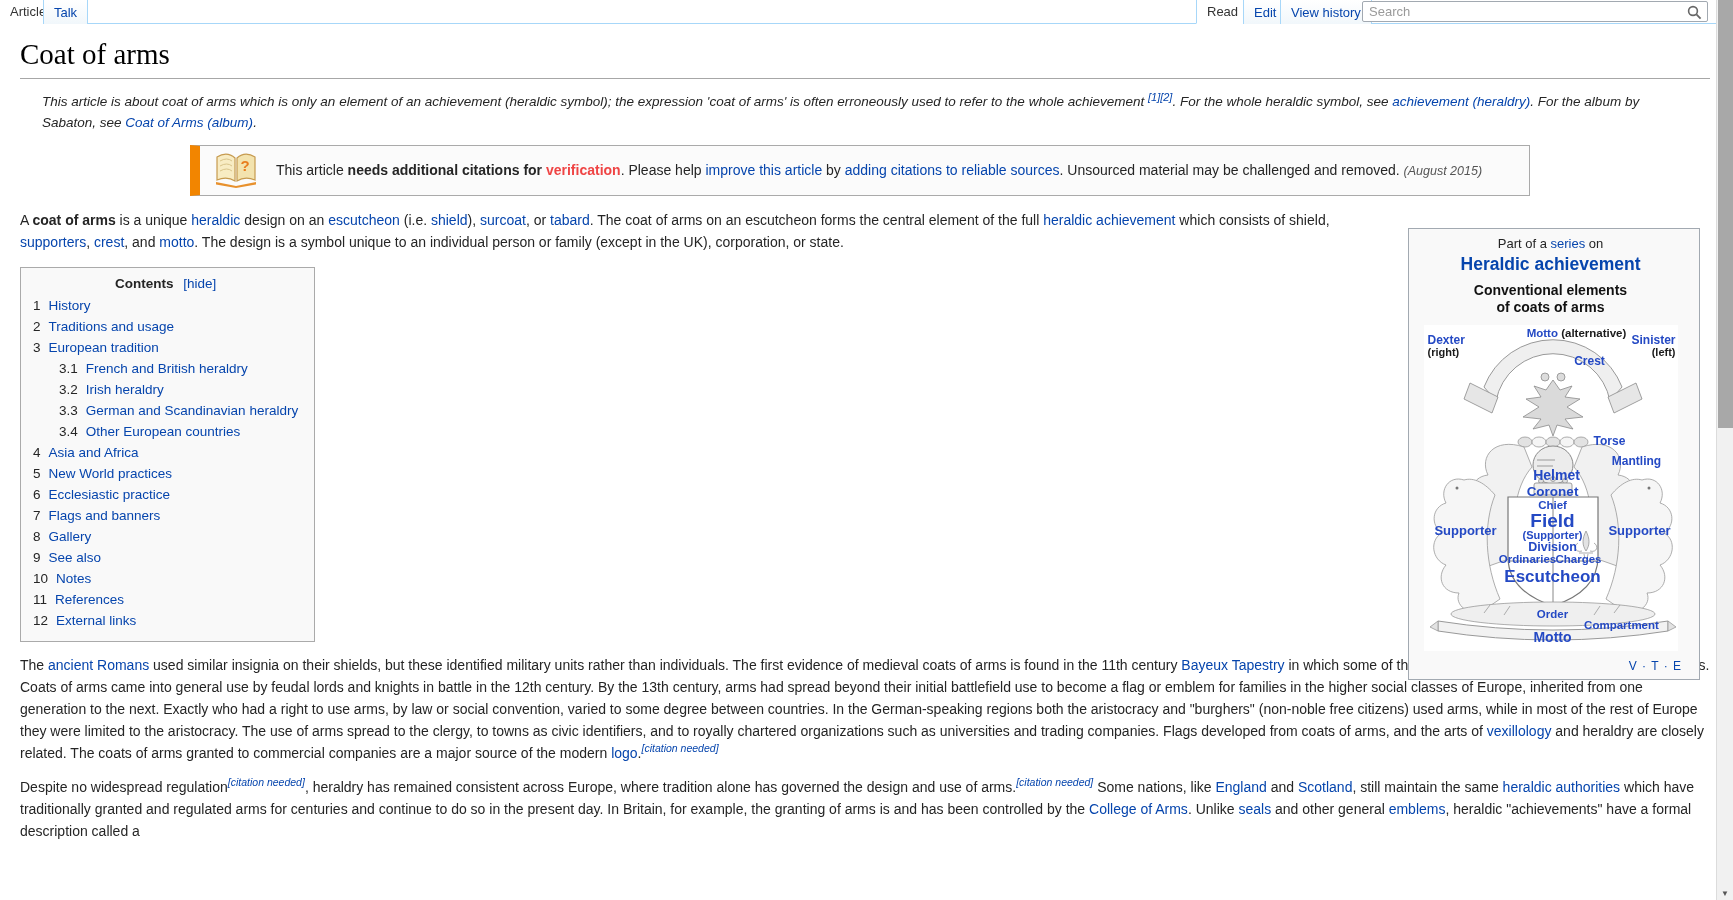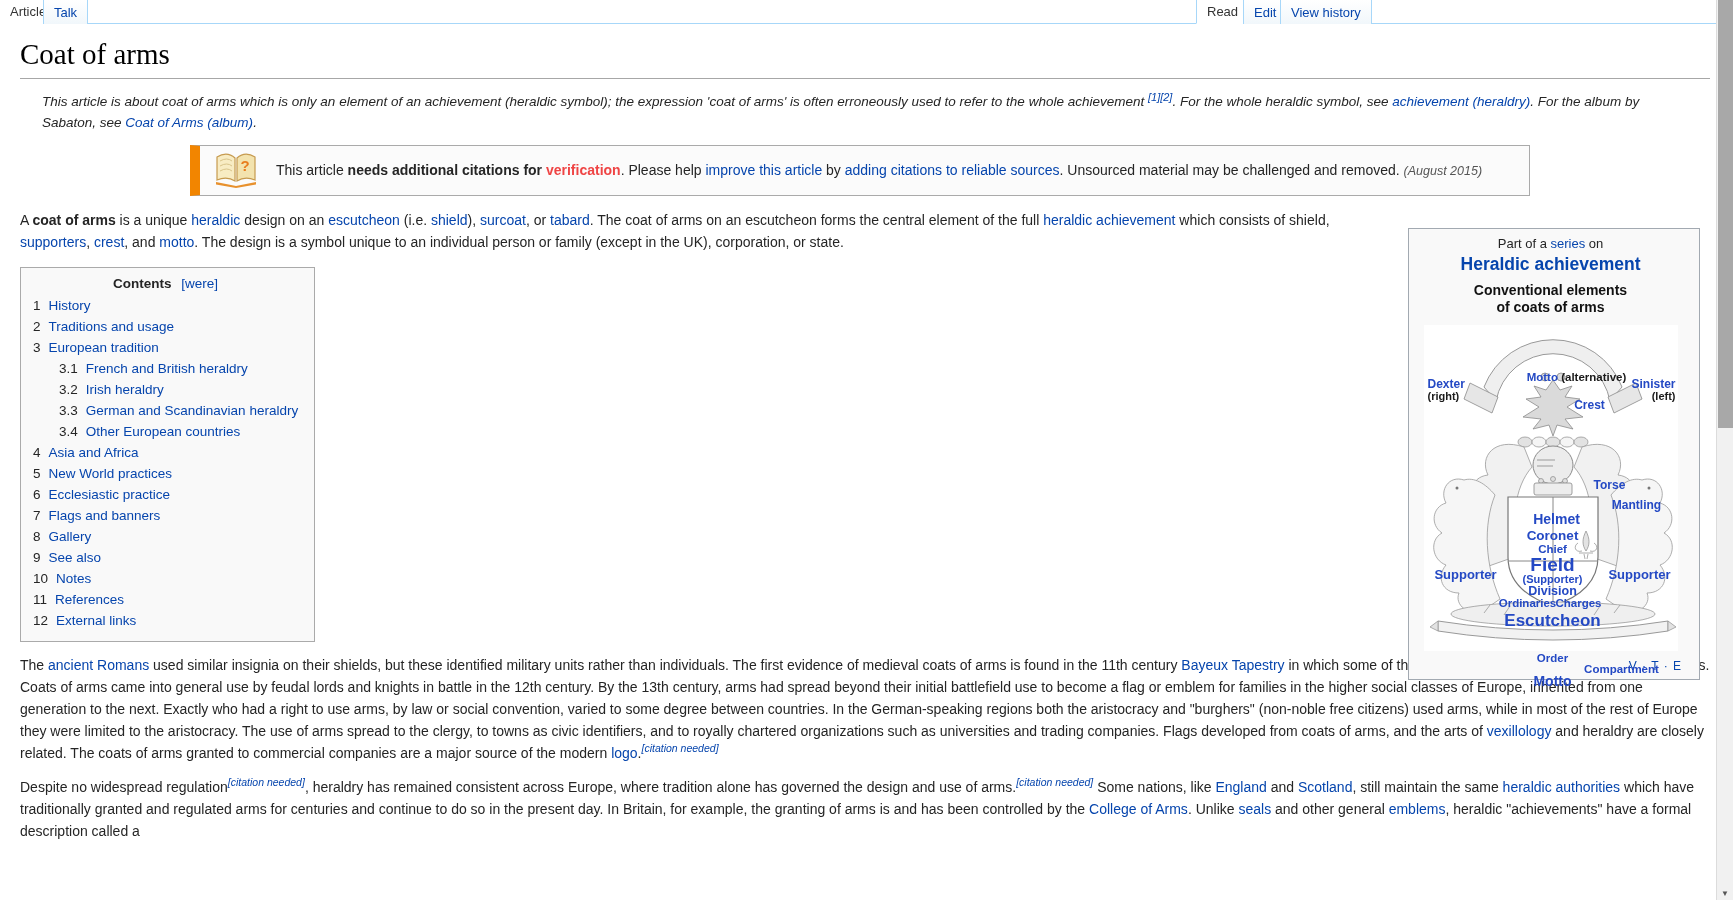--- a/index.html
+++ b/index.html
@@ -80,21 +80,21 @@
   .infobox {
     position:absolute; left:1408px; top:228px; width:292px;
     border:1px solid #a2a9b1; background:#f9f9f9; padding:7px 17px 6px 10px;
     text-align:center; font-size:13px; z-index:1;
   }
   .ib-partof { font-size:13px; color:#252525; }
   .ib-title { font-size:17.5px; font-weight:bold; color:#0645ad; margin:3px 0 7px 0; cursor:pointer; }
   .ib-sub { font-size:14px; font-weight:bold; color:#111; line-height:17px; }
   .diagram { position:relative; width:254px; height:326px; margin:9px auto 0 auto; background:#fff; }
   .diagram svg { position:absolute; left:0; top:0; }
-  .dg { position:absolute; font-weight:bold; color:#2449c4; font-size:11px; white-space:nowrap; transform:translateX(-50%); z-index:2;margin-top:44px; }
+  .dg { position:absolute; font-weight:bold; color:#2449c4; font-size:11px; white-space:nowrap; transform:translateX(-50%); z-index:2; }
   .dg.anchl { transform:none; }
   .dg.anchr { transform:none; }
   .dg .blk, .dg.blk { color:#1a1a1a; }
   .l-dexter { left:4px; top:8px; font-size:12px; }
   .l-dexter-sub { left:4px; top:21px; font-size:11px; }
   .l-motto-alt { left:153px; top:2px; font-size:11.5px; }
   .l-sinister { right:2px; top:8px; font-size:12px; }
   .l-sinister-sub { right:2px; top:21px; font-size:11px; }
   .l-crest { left:166px; top:29px; font-size:12px; }
   .l-torse { left:186px; top:109px; font-size:12px; }
@@ -126,20 +126,29 @@
 </head>
 <body>
 
 <div class="topstrip">
   <div class="tabline"></div>
   <div class="tab sel t-article">Article</div>
   <div class="tab t-talk">Talk</div>
   <div class="tab sel t-read">Read</div>
   <div class="tab t-edit">Edit</div>
   <div class="tab t-viewhistory">View history</div>
+  <div class="searchbox">
+    <input type="text" placeholder="Search" style="">
+    <span class="search-ico">
+      <svg width="15" height="15" viewBox="0 0 15 15">
+        <circle cx="6" cy="6" r="4.4" fill="none" stroke="#676767" stroke-width="1.6"></circle>
+        <line x1="9.4" y1="9.4" x2="13.6" y2="13.6" stroke="#676767" stroke-width="1.8"></line>
+      </svg>
+    </span>
+  </div>
 </div>
 
 <div class="scrollbar">
   <div class="scroll-thumb"></div>
   <div class="scroll-down">▼</div>
 </div>
 
 <div class="content">
 
   <h1 class="title">Coat of arms</h1>
@@ -157,21 +166,21 @@
       </svg>
     </span>
     <span class="ambox-text"><span class="sg-p">This article </span><span class="sg-b">needs additional citations for </span><span class="sg-bl">verification</span><span class="sg-p">. Please help </span><span class="sg-l">improve this article</span><span class="sg-p"> by </span><span class="sg-l">adding citations to reliable sources</span><span class="sg-p">. Unsourced material may be challenged and removed. </span><span class="sg-g">(August 2015)</span></span>
   </div>
 
   <div class="lead"><span class="sg-p">A </span><span class="sg-b">coat of arms</span><span class="sg-p"> is a unique </span><span class="sg-l">heraldic</span><span class="sg-p"> design on an </span><span class="sg-l">escutcheon</span><span class="sg-p"> (i.e. </span><span class="sg-l">shield</span><span class="sg-p">), </span><span class="sg-l">surcoat</span><span class="sg-p">, or </span><span class="sg-l">tabard</span><span class="sg-p">. The coat of arms on an escutcheon forms the central element of the full </span><span class="sg-l">heraldic achievement</span><span class="sg-p"> which consists of shield, </span><span class="sg-l">supporters</span><span class="sg-p">, </span><span class="sg-l">crest</span><span class="sg-p">, and </span><span class="sg-l">motto</span><span class="sg-p">. The design is a symbol unique to an individual person or family (except in the UK), corporation, or state.</span></div>
 
   <div class="toc">
     <div class="toc-head">
       <span class="toc-title">Contents</span>
-      <span class="toc-hide">[were]</span>
+      <span class="toc-hide">[hide]</span>
     </div>
     <ul>
       <li><span class="tocnum">1</span><span class="toctext">History</span></li>
       <li><span class="tocnum">2</span><span class="toctext">Traditions and usage</span></li>
       <li><span class="tocnum">3</span><span class="toctext">European tradition</span></li>
       <li class="sub"><span class="tocnum">3.1</span><span class="toctext">French and British heraldry</span></li>
       <li class="sub"><span class="tocnum">3.2</span><span class="toctext">Irish heraldry</span></li>
       <li class="sub"><span class="tocnum">3.3</span><span class="toctext">German and Scandinavian heraldry</span></li>
       <li class="sub"><span class="tocnum">3.4</span><span class="toctext">Other European countries</span></li>
       <li><span class="tocnum">4</span><span class="toctext">Asia and Africa</span></li>

